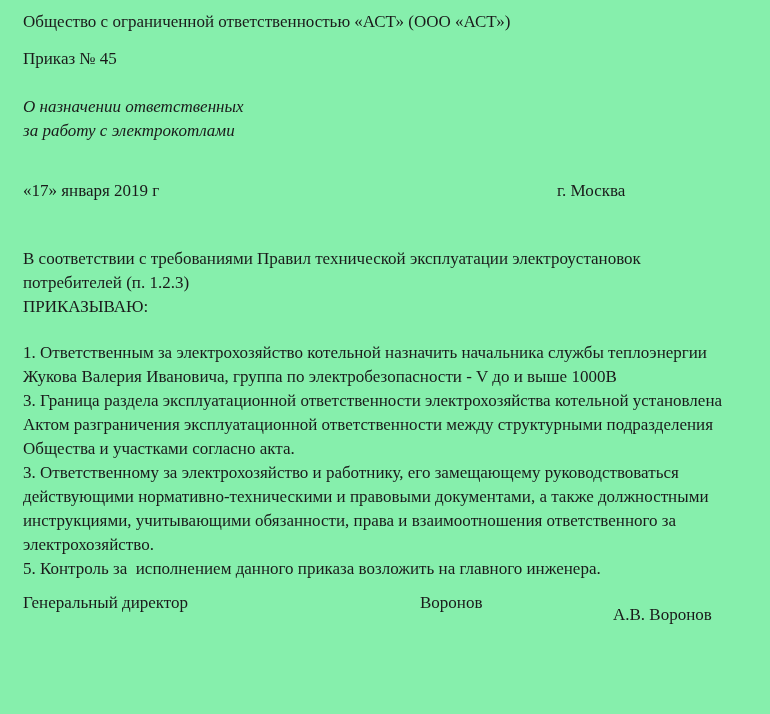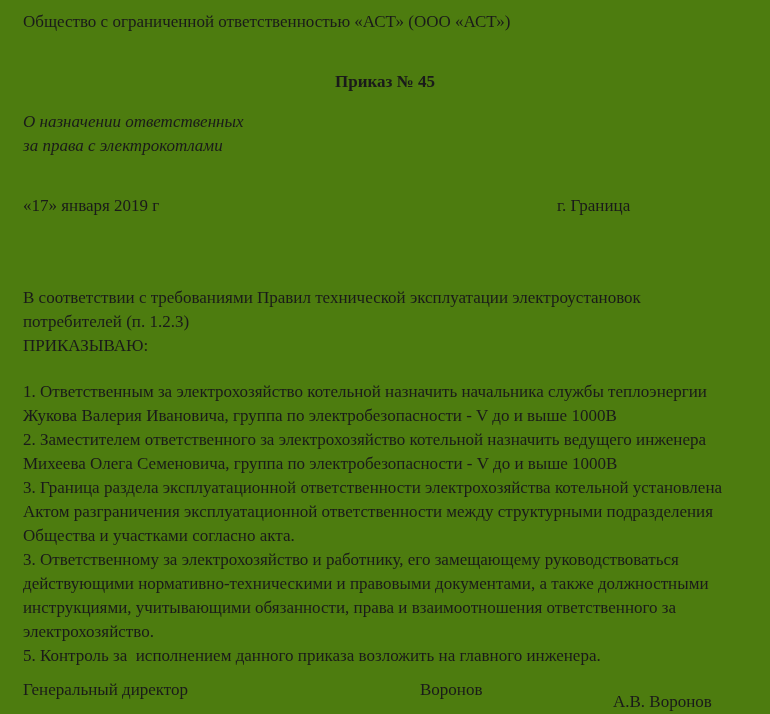--- a/index.html
+++ b/index.html
@@ -8,48 +8,46 @@
     height: 714px;
     background: #ffffff;
     overflow: hidden;
   }
   .page {
     position: relative;
     box-sizing: border-box;
     width: 770px;
     height: 714px;
     padding: 10px 23px 0 23px;
-    background: #4d7c0f;
+    background: #86efac;
     font-family: "Liberation Serif", "DejaVu Serif", serif;
     font-size: 17px;
     line-height: 24px;
     color: #1a1a1a;
   }
   .company-line { margin: 0; }
   .order-title {
-    margin-top: 36px;
-    text-align: center;
-    font-weight: bold;
+    margin-top: 13px;
   }
   .subject {
-    margin-top: 16px;
+    margin-top: 24px;
     font-style: italic;
   }
   .date-row {
     position: relative;
     margin-top: 36px;
     height: 24px;
   }
   .date-row .city {
     position: absolute;
     left: 534px;
     top: 0;
   }
   .intro {
-    margin-top: 68px;
+    margin-top: 44px;
     max-width: 720px;
   }
   .directive { }
   .items { margin-top: 22px; max-width: 722px; }
   .item { white-space: pre-wrap; }
   .sign-row {
     position: relative;
     margin-top: 10px;
     height: 24px;
   }
@@ -68,35 +66,34 @@
 <body>
 
 <div class="page">
 
   <div class="company-line">Общество с ограниченной ответственностью «АСТ» (ООО «АСТ»)</div>
 
   <div class="order-title">Приказ № 45</div>
 
   <div class="subject">
     <div>О назначении ответственных</div>
-    <div>за права с электрокотлами</div>
+    <div>за работу с электрокотлами</div>
   </div>
 
   <div class="date-row">
     <span>«17» января 2019 г</span>
-    <span class="city">г. Граница</span>
+    <span class="city">г. Москва</span>
   </div>
 
   <div class="intro">В соответствии с требованиями Правил технической эксплуатации электроустановок потребителей (п. 1.2.3)</div>
 
   <div class="directive">ПРИКАЗЫВАЮ:</div>
 
   <div class="items">
     <div class="item">1. Ответственным за электрохозяйство котельной назначить начальника службы теплоэнергии Жукова Валерия Ивановича, группа по электробезопасности - V до и выше 1000В</div>
-    <div class="item">2. Заместителем ответственного за электрохозяйство котельной назначить ведущего инженера Михеева Олега Семеновича, группа по электробезопасности - V до и выше 1000В</div>
     <div class="item">3. Граница раздела эксплуатационной ответственности электрохозяйства котельной установлена Актом разграничения эксплуатационной ответственности между структурными подразделения Общества и участками согласно акта.</div>
     <div class="item">3. Ответственному за электрохозяйство и работнику, его замещающему руководствоваться действующими нормативно-техническими и правовыми документами, а также должностными инструкциями, учитывающими обязанности, права и взаимоотношения ответственного за электрохозяйство.</div>
     <div class="item">5. Контроль за  исполнением данного приказа возложить на главного инженера.</div>
   </div>
 
   <div class="sign-row">
     <span>Генеральный директор</span>
     <span class="sig">Воронов</span>
     <span class="full-name">А.В. Воронов</span>
   </div>

